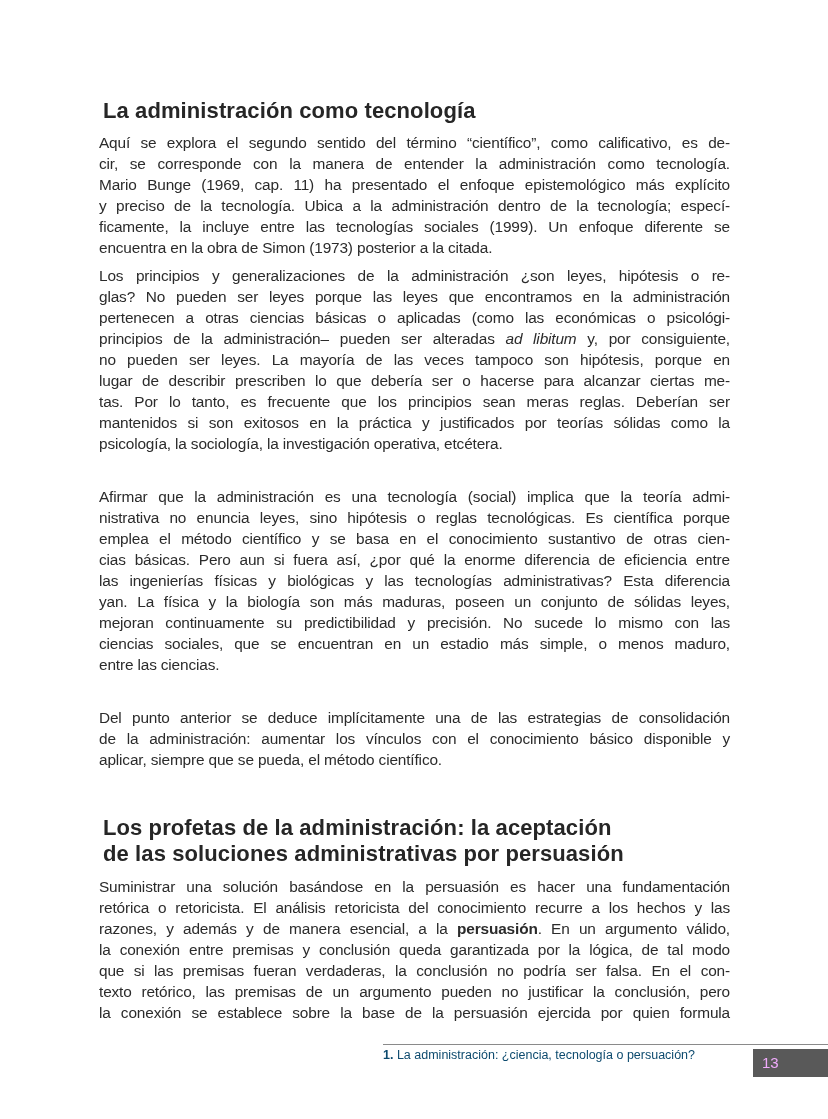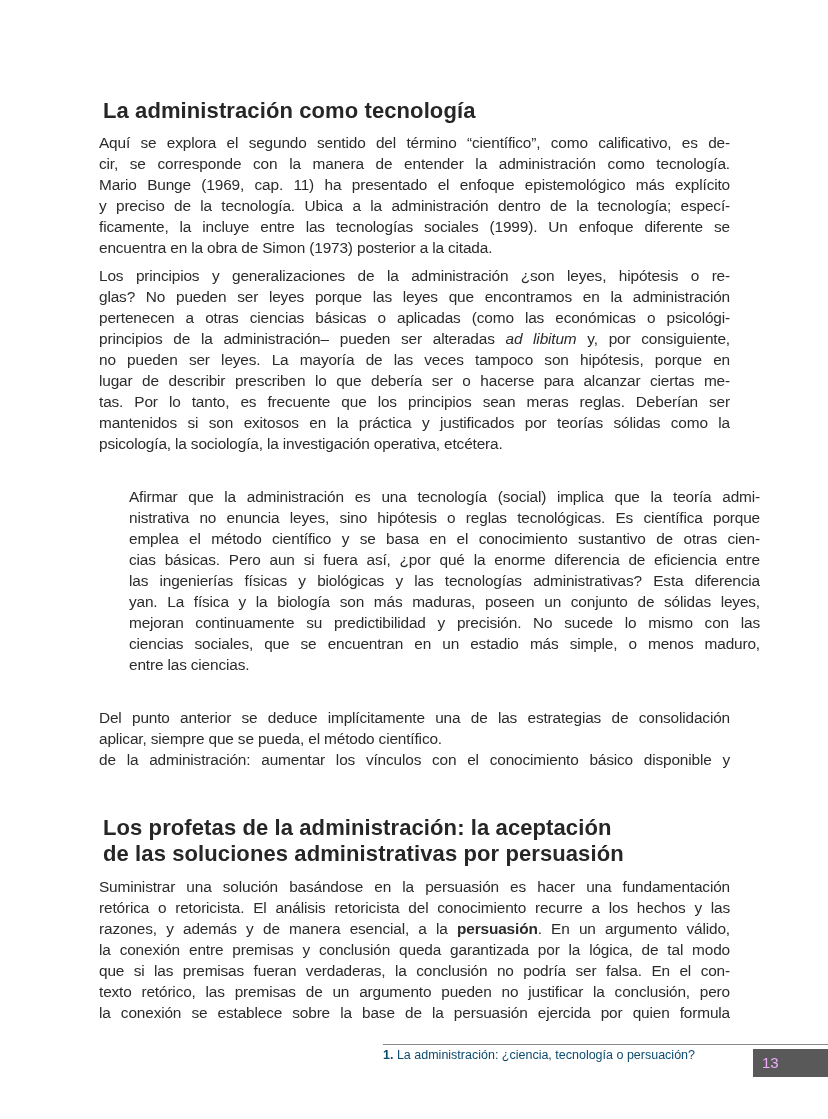--- a/index.html
+++ b/index.html
@@ -26,21 +26,21 @@
     display: block; height: 21px; line-height: 21px;
     font-size: 15.4px; white-space: nowrap;
     text-align: justify; text-align-last: justify;
     letter-spacing: -0.15px;
   }
   .ln.last { text-align: center; text-align-last: left; }
   .it { font-style: italic; }
   .bd { font-weight: bold; }
   .p1 { top: 132px; }
   .p2 { top: 265px; }
-  .p3 { top: 486px; margin-left: 30px; }
+  .p3 { top: 486px; }
   .p4 { top: 707px; }
   .p5 { top: 876px; }
   .footer-rule {
     position: absolute; left: 383px; top: 1044px; width: 445px; height: 1px;
     background: #8a8a8a;
   }
   .footer-text {
     position: absolute; left: 383px; top: 1047px;
     font-size: 12.5px; line-height: 16px; color: #0c4a6e; white-space: nowrap;
   }
@@ -89,22 +89,22 @@
     <span class="ln">cias básicas. Pero aun si fuera así, ¿por qué la enorme diferencia de eficiencia entre</span>
     <span class="ln">las ingenierías físicas y biológicas y las tecnologías administrativas? Esta diferencia</span>
     <span class="ln">yan. La física y la biología son más maduras, poseen un conjunto de sólidas leyes,</span>
     <span class="ln">mejoran continuamente su predictibilidad y precisión. No sucede lo mismo con las</span>
     <span class="ln">ciencias sociales, que se encuentran en un estadio más simple, o menos maduro,</span>
     <span class="ln last">entre las ciencias.</span>
   </div>
 
   <div class="para p4">
     <span class="ln">Del punto anterior se deduce implícitamente una de las estrategias de consolidación</span>
+    <span class="ln">de la administración: aumentar los vínculos con el conocimiento básico disponible y</span>
     <span class="ln last">aplicar, siempre que se pueda, el método científico.</span>
-    <span class="ln">de la administración: aumentar los vínculos con el conocimiento básico disponible y</span>
   </div>
 
   <h2 class="h h2">
     <span class="hl">Los profetas de la administración: la aceptación</span>
     <span class="hl">de las soluciones administrativas por persuasión</span>
   </h2>
 
   <div class="para p5">
     <span class="ln">Suministrar una solución basándose en la persuasión es hacer una fundamentación</span>
     <span class="ln">retórica o retoricista. El análisis retoricista del conocimiento recurre a los hechos y las</span>

